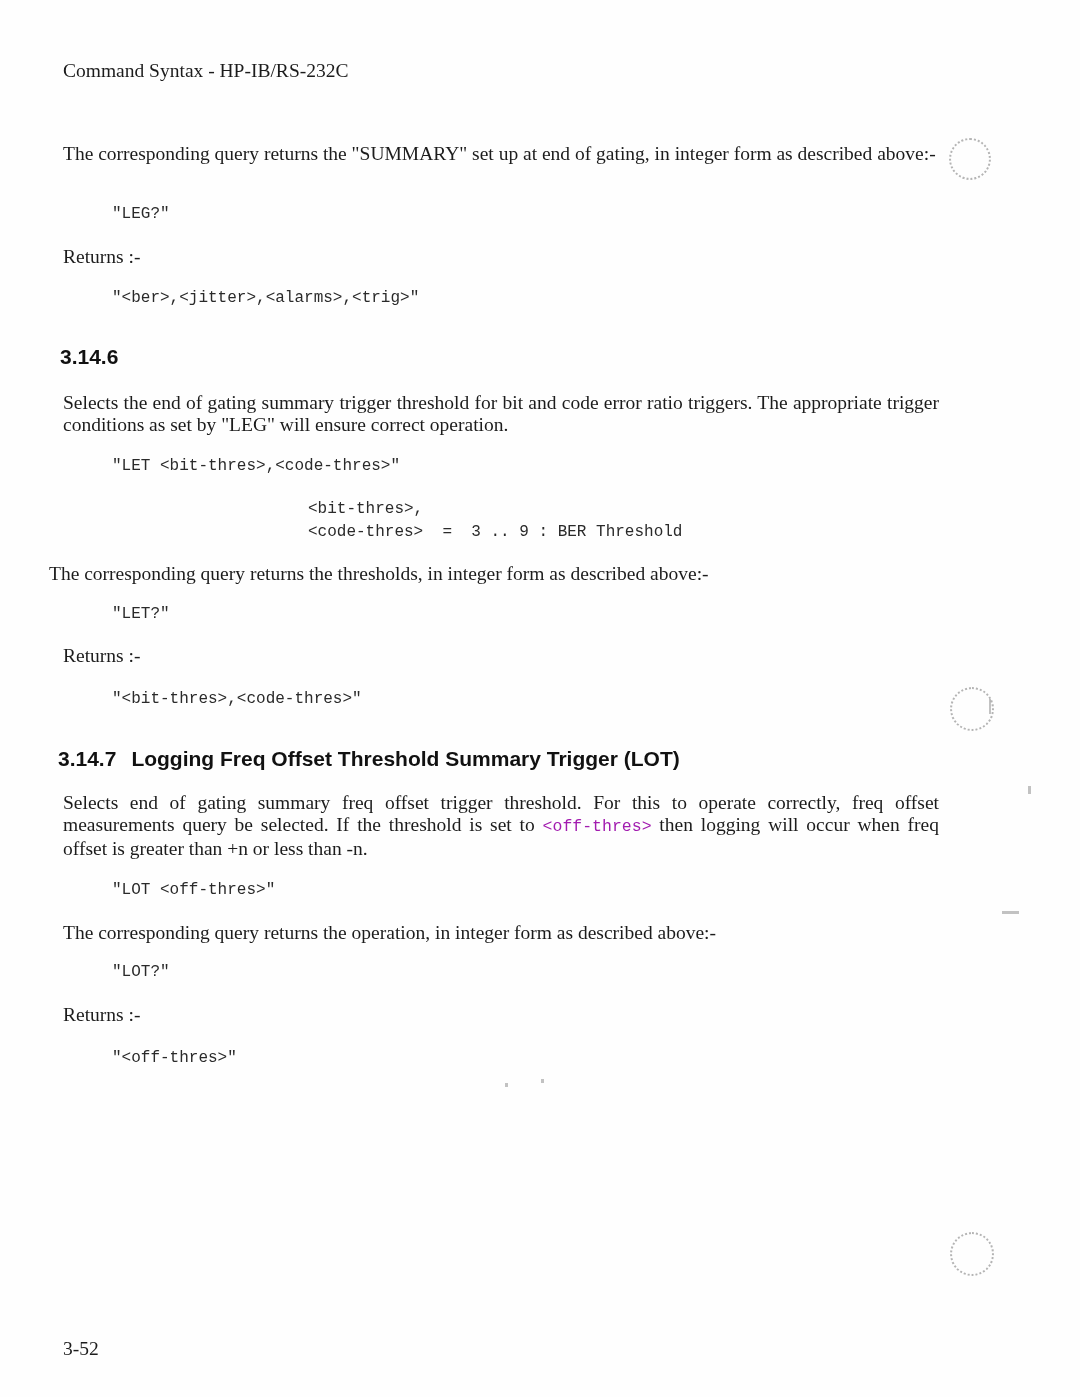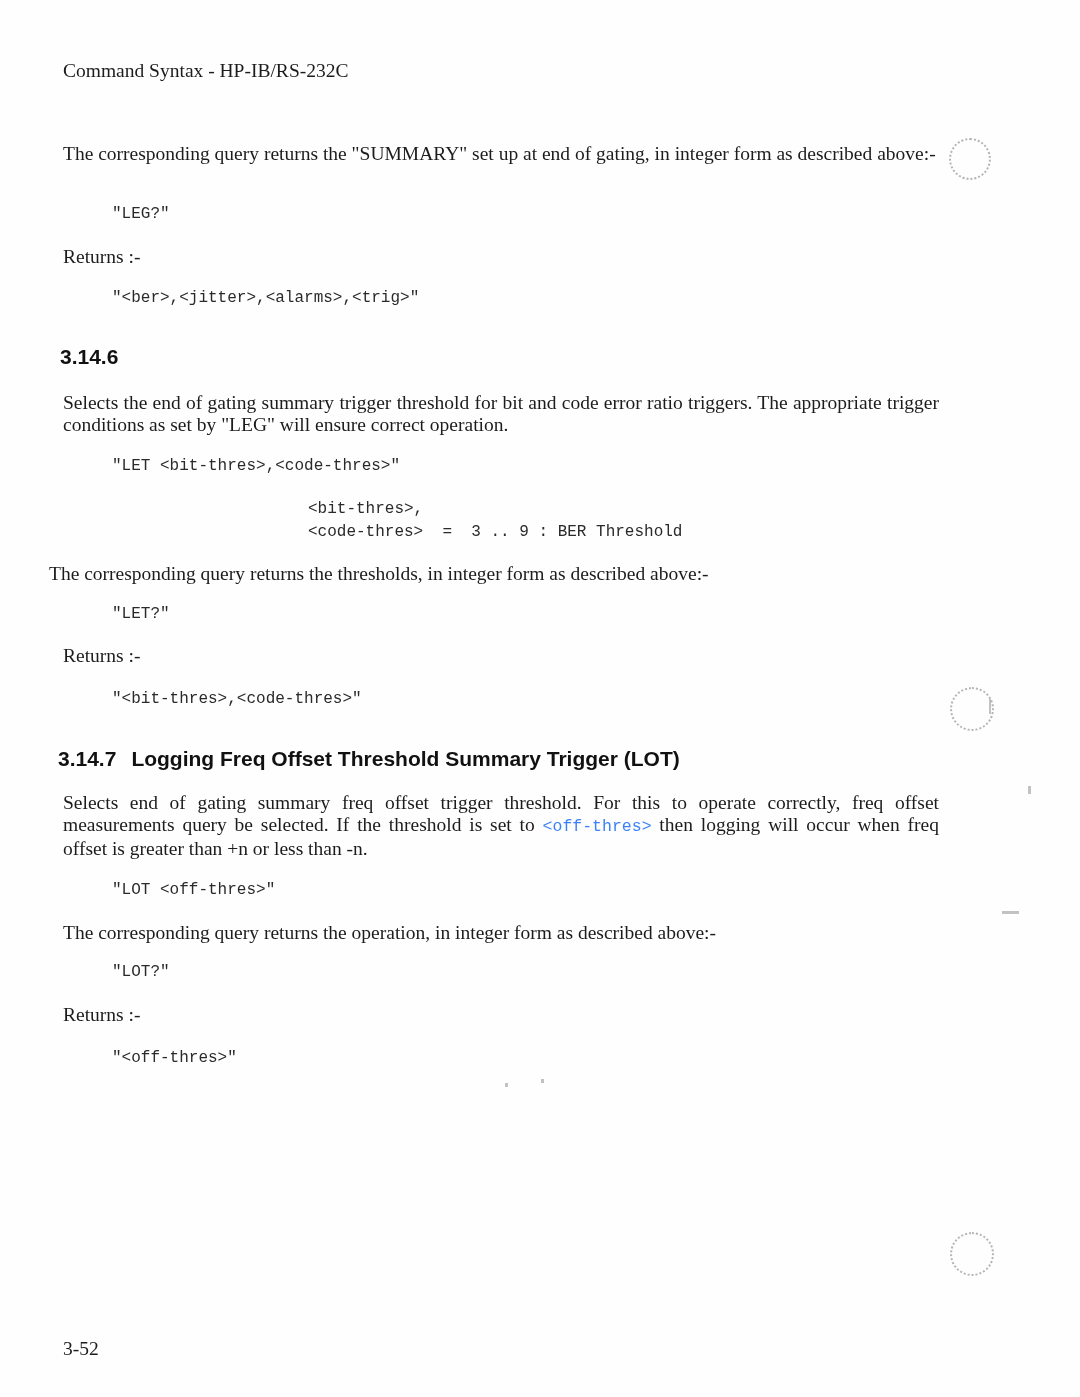--- a/index.html
+++ b/index.html
@@ -26,21 +26,21 @@
   .mono {
     font-family: "Liberation Mono", "DejaVu Sans Mono", monospace;
     font-size: 16px;
     line-height: 23px;
     color: #2a2a2a;
     white-space: pre;
   }
   .mono-inline {
     font-family: "Liberation Mono", "DejaVu Sans Mono", monospace;
     font-size: 16.5px;
-    color: #3b82f6;
+    color: #a21caf;
     white-space: nowrap;
   }
   .heading {
     font-family: "Liberation Sans", sans-serif;
     font-weight: bold;
     font-size: 21px;
     color: #111;
     display: flex;
     gap: 15px;
     white-space: nowrap;

